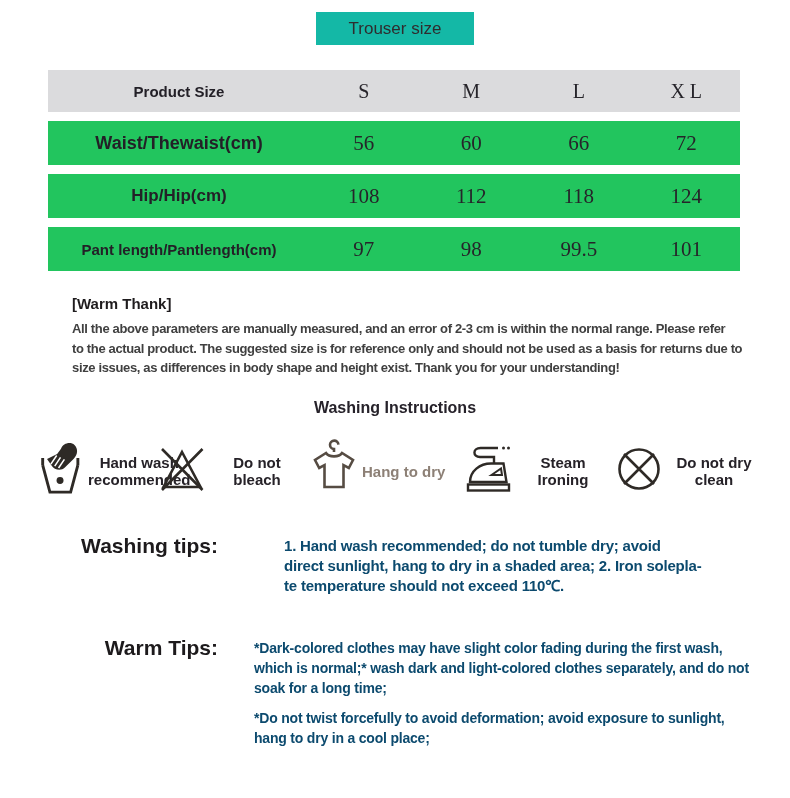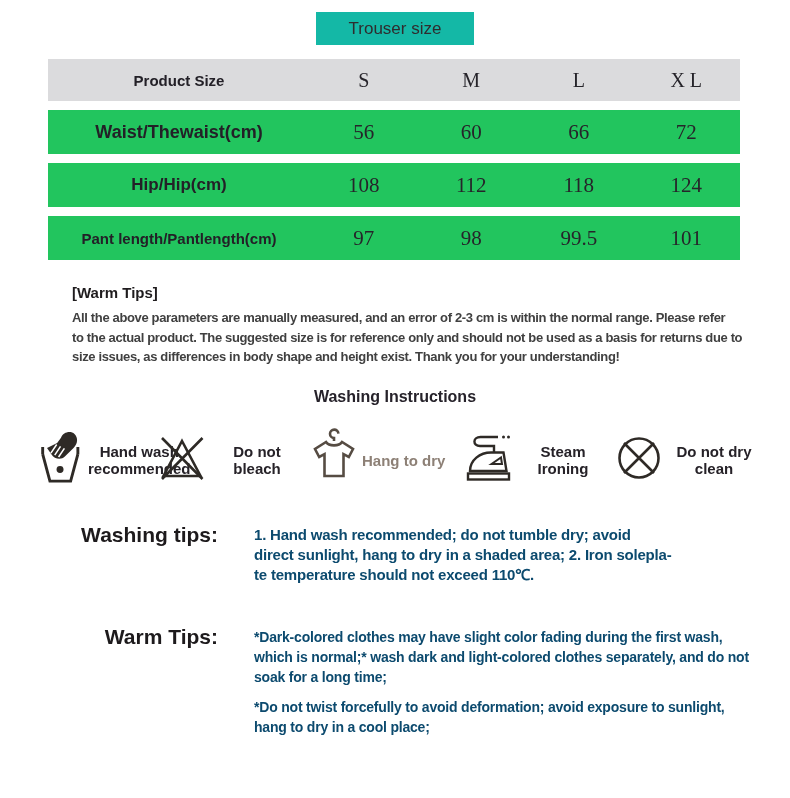--- a/index.html
+++ b/index.html
@@ -7,21 +7,21 @@
     width:790px; height:798px; background:#ffffff; overflow:hidden;
     font-family:"Liberation Sans", sans-serif; color:#2b2830;
     -webkit-font-smoothing:antialiased;
   }
   .title-box {
     width:158px; height:33px; margin:12px auto 0; background:#14b8a6;
     display:flex; align-items:center; justify-content:center;
     font-size:17px; font-weight:normal; color:#2f2c2e;
   }
   
-  .size-table { margin:14px 50px 0 48px; }
+  .size-table { margin:25px 50px 0 48px; }
   .trow { display:flex; align-items:center; height:44px; background:#22c55e; margin-bottom:9px; }
   .trow.header { background:#dbdbdd; height:42px; }
   .tlabel { width:262px; text-align:center; font-weight:bold; color:#232027; }
   .trow.header .tlabel { font-size:15px; }
   .trow.r1 .tlabel { font-size:18px; }
   .trow.r2 .tlabel { font-size:17px; }
   .trow.r3 .tlabel { font-size:15px; }
   .tval {
     flex:1; text-align:center; font-family:"Liberation Serif", serif;
     font-size:21px; color:#26242a;
@@ -37,21 +37,21 @@
   .wi-heading { margin-top:21px; text-align:center; font-size:16px; font-weight:bold; color:#26222a; }
   .care-row { display:flex; justify-content:space-between; margin:21px 30px 0 34px; }
   .care-item { display:flex; flex-direction:row; align-items:center; width:150px; }
   .care-item.first { width:118px; }
   .care-icon { height:62px; display:flex; align-items:center; justify-content:center; }
   .care-label { margin-top:5px; font-size:15px; font-weight:bold; text-align:center;
                 color:#262228; line-height:17px; }
   .care-item.hang .care-label { color:#8d8076; }
   
   .tips { display:flex; align-items:flex-start; }
-  .tips.washing { margin-top:34px; }
+  .tips.washing { margin-top:34px;gap:30px; }
   .tips.warm { margin-top:40px; }
   .tip-heading { width:218px; text-align:right; font-size:21px; font-weight:bold; color:#1d1a1c; flex:none; }
   .tip-body { margin-left:36px; font-size:15px; font-weight:bold; letter-spacing:-0.2px;
               line-height:20px; color:#0c4a6e; padding-top:2px; }
   .tip-body div { white-space:nowrap; }
   .tips.warm .tip-body { font-size:14px; }
   .para + .para { margin-top:10px; }
   svg { display:block; }
 </style>
 </head>
@@ -84,21 +84,21 @@
   <div class="trow r3">
     <div class="tlabel">Pant length/Pantlength(cm)</div>
     <div class="tval">97</div>
     <div class="tval">98</div>
     <div class="tval">99.5</div>
     <div class="tval">101</div>
   </div>
 </div>
 
 <div class="note">
-  <div class="note-heading">[Warm Tips]</div>
+  <div class="note-heading">[Warm Thank]</div>
   <div class="note-body">
     <div>All the above parameters are manually measured, and an error of 2-3 cm is within the normal range. Please refer</div>
     <div>to the actual product. The suggested size is for reference only and should not be used as a basis for returns due to</div>
     <div>size issues, as differences in body shape and height exist. Thank you for your understanding!</div>
   </div>
 </div>
 
 <div class="wi-heading">Washing Instructions</div>
 
 <div class="care-row">

